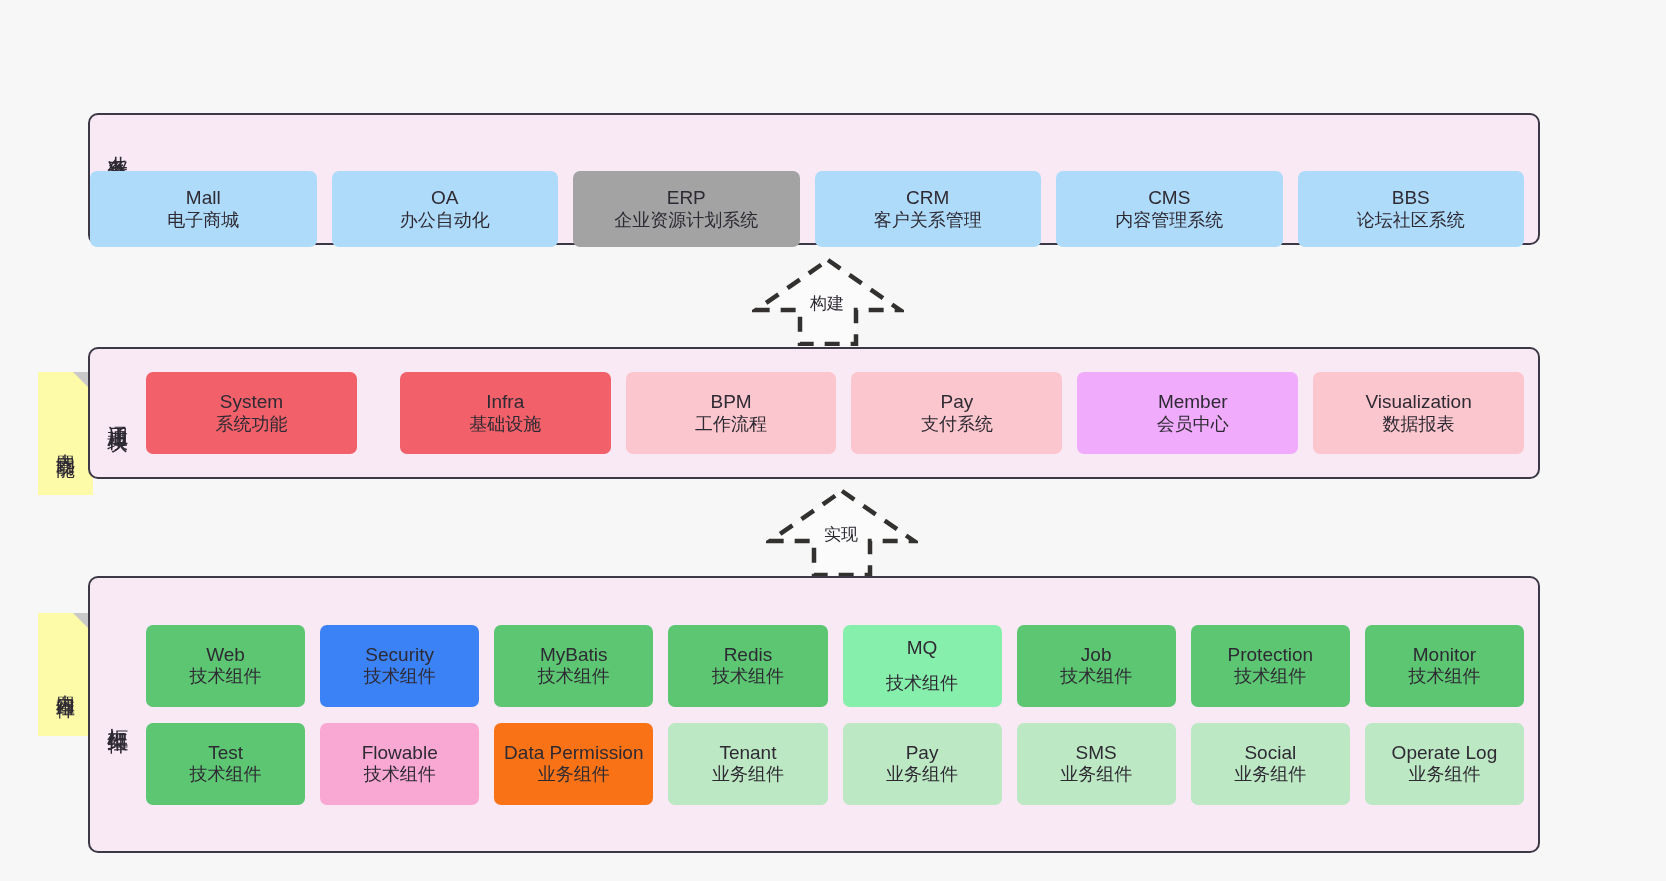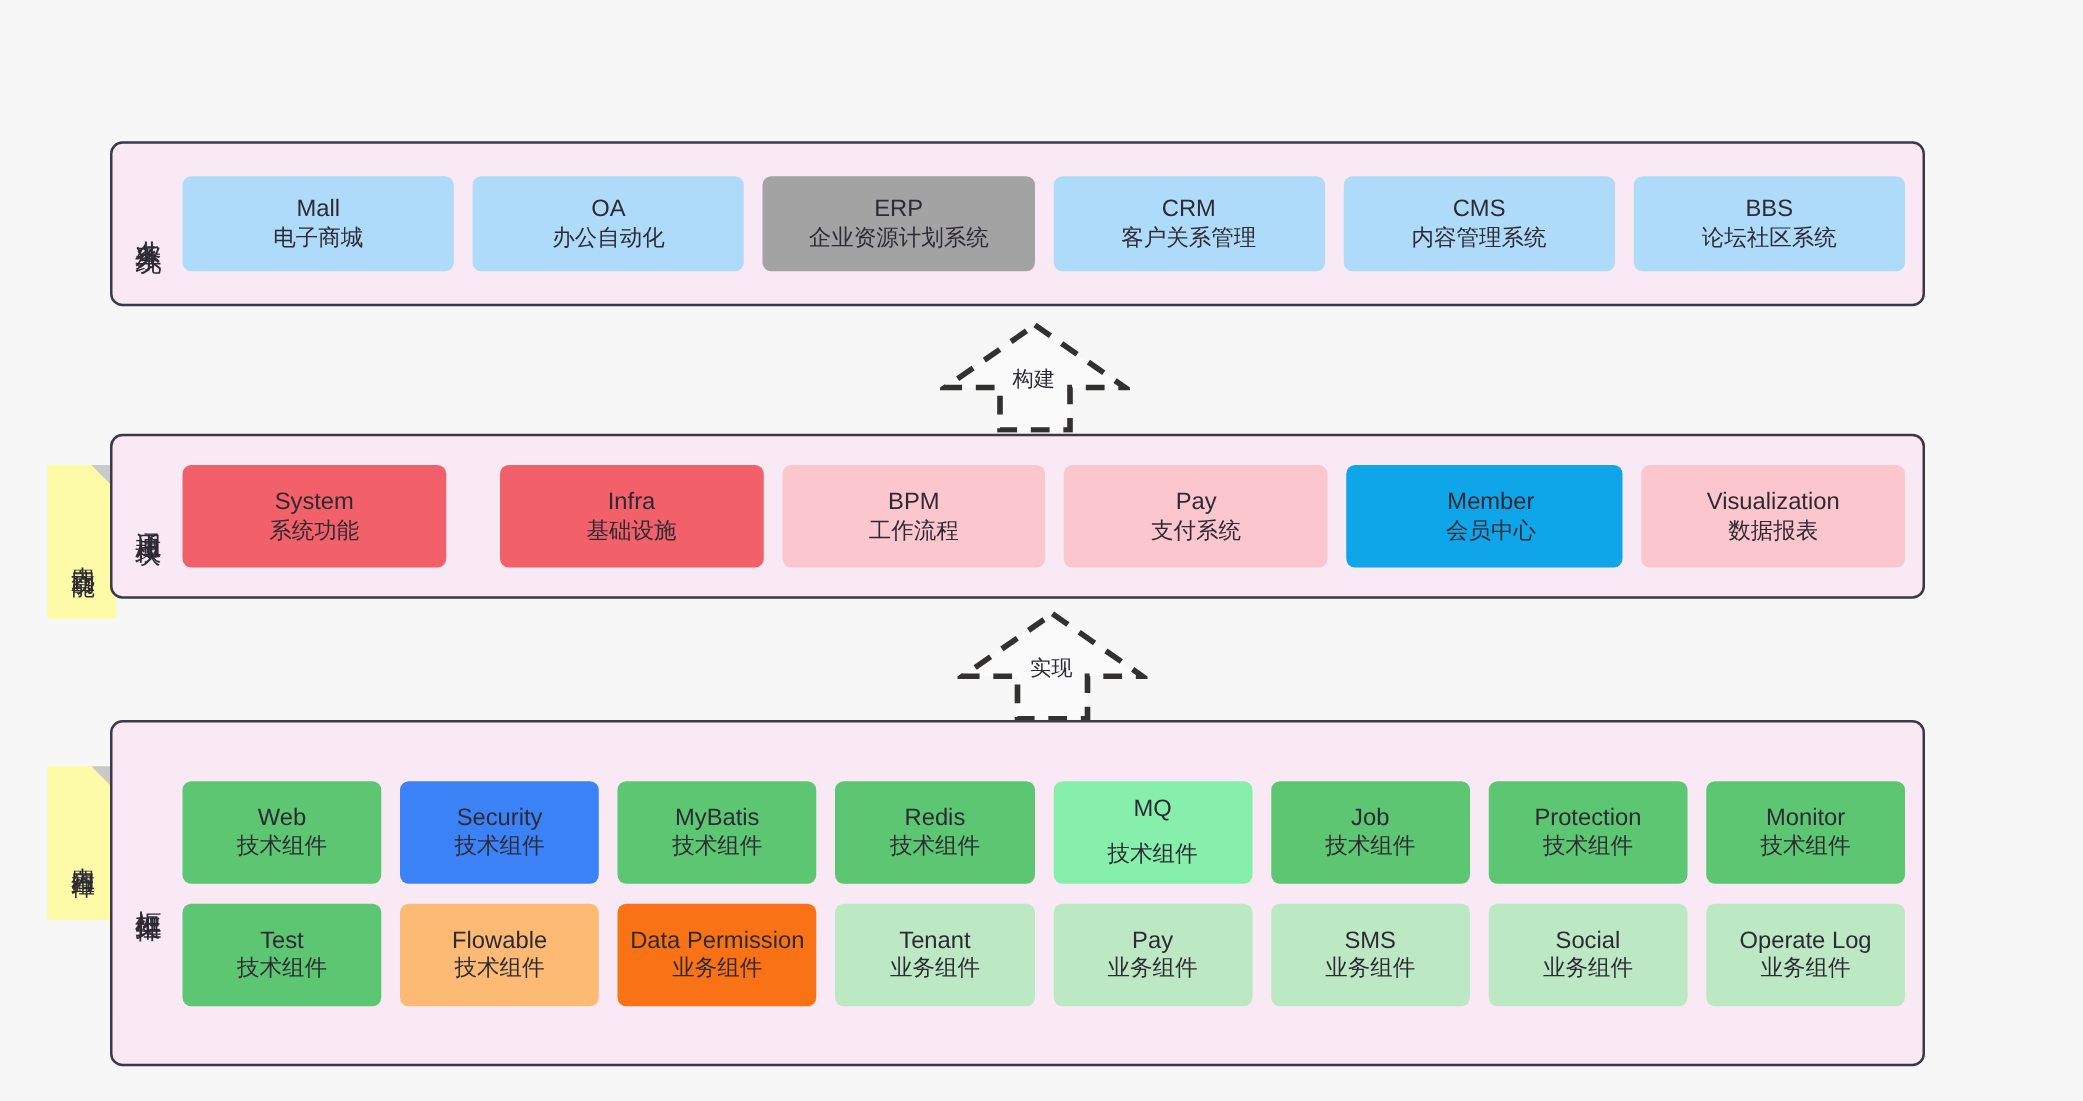--- a/index.html
+++ b/index.html
@@ -56,21 +56,21 @@
     justify-content: center;
     text-align: center;
     color: #2e2a33;
     line-height: 1.22;
     padding: 4px 6px;
   }
   .cell .t1 { font-size: 19px; }
   .cell .t2 { font-size: 18px; }
 
   
-  #layer-business { left: 88px; top: 113px; width: 1452px; height: 132px; }
+  #layer-business { left: 88px; top: 113px; width: 1452px; height: 132px; flex-direction: column; }
   #layer-business .row { height: 76px; }
 
   #layer-common { left: 88px; top: 347px; width: 1452px; height: 132px; }
   #layer-common .row { height: 82px; }
 
   #layer-framework { left: 88px; top: 576px; width: 1452px; height: 277px; }
   #layer-framework .row { height: 82px; }
   #layer-framework .layer-body { gap: 16px; }
 
   
@@ -173,21 +173,21 @@
           <span class="t2">基础设施</span>
         </div>
         <div class="cell" style="background: rgb(251, 198, 205);">
           <span class="t1">BPM</span>
           <span class="t2">工作流程</span>
         </div>
         <div class="cell" style="background: rgb(251, 198, 205);">
           <span class="t1">Pay</span>
           <span class="t2">支付系统</span>
         </div>
-        <div class="cell" style="background: #0ea5e9; padding-left: 16px;">
+        <div class="cell" style="background: #f0abfc; padding-left: 16px;">
           <span class="t1">Member</span>
           <span class="t2">会员中心</span>
         </div>
         <div class="cell" style="background: rgb(251, 198, 205);">
           <span class="t1">Visualization</span>
           <span class="t2">数据报表</span>
         </div>
       </div>
     </div>
   </div>
@@ -234,21 +234,21 @@
         <div class="cell" style="background: rgb(92, 198, 114);">
           <span class="t1">Monitor</span>
           <span class="t2">技术组件</span>
         </div>
       </div>
       <div class="row">
         <div class="cell" style="background: rgb(92, 198, 114);">
           <span class="t1">Test</span>
           <span class="t2">技术组件</span>
         </div>
-        <div class="cell" style="background: #fdba74;">
+        <div class="cell" style="background: #f9a8d4;">
           <span class="t1">Flowable</span>
           <span class="t2">技术组件</span>
         </div>
         <div class="cell" style="background: #f97316;">
           <span class="t1">Data Permission</span>
           <span class="t2">业务组件</span>
         </div>
         <div class="cell" style="background: rgb(188, 232, 196);">
           <span class="t1">Tenant</span>
           <span class="t2">业务组件</span>

